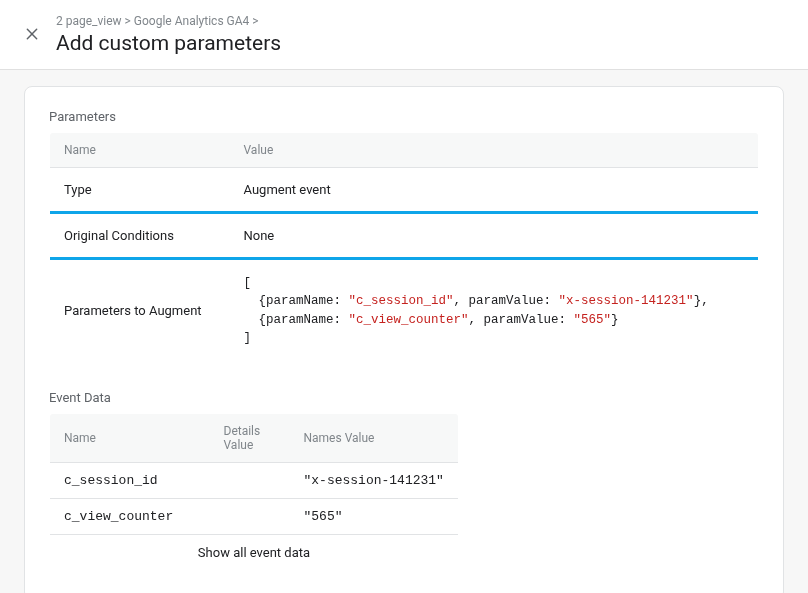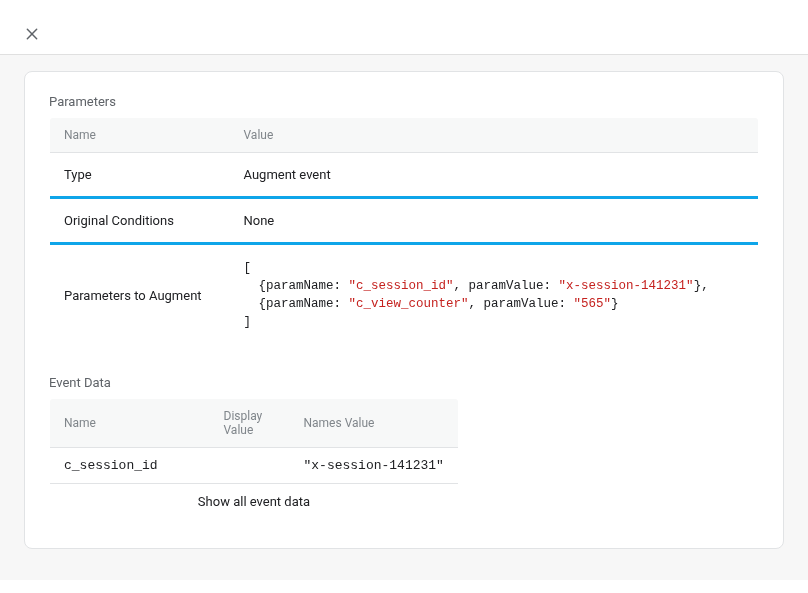--- a/index.html
+++ b/index.html
@@ -188,20 +188,24 @@
 
 <div class="page">
 
   <div class="top-bar">
     <div class="close-btn">
       <svg width="16" height="16" viewBox="0 0 24 24" fill="none" stroke="currentColor" stroke-width="2.2" stroke-linecap="round">
         <line x1="5" y1="5" x2="19" y2="19"></line>
         <line x1="19" y1="5" x2="5" y2="19"></line>
       </svg>
     </div>
+    <div class="header-text">
+      <div class="breadcrumb">2 page_view &gt; Google Analytics GA4 &gt;</div>
+      <div class="title">Add custom parameters</div>
+    </div>
   </div>
 
   <div class="content-wrap">
     <div class="card">
 
 
       <div class="section-label">Parameters</div>
       <table class="props">
         <thead>
           <tr>
@@ -228,30 +232,35 @@
             </td>
           </tr>
         </tbody>
       </table>
 
       <div class="section-label">Event Data</div>
       <table class="event">
         <thead>
           <tr>
             <th>Name</th>
-            <th>Display Value</th>
+            <th>Details Value</th>
             <th>Names Value</th>
           </tr>
         </thead>
         <tbody>
           <tr>
             <td class="mono">c_session_id</td>
             <td class="mono"></td>
             <td class="mono str">"x-session-141231"</td>
           </tr>
+          <tr>
+            <td class="mono">c_view_counter</td>
+            <td class="mono"></td>
+            <td class="mono str">"565"</td>
+          </tr>
           <tr class="show-all-row">
             <td colspan="3">Show all event data</td>
           </tr>
         </tbody>
       </table>
 
     </div>
   </div>
 
 </div>

